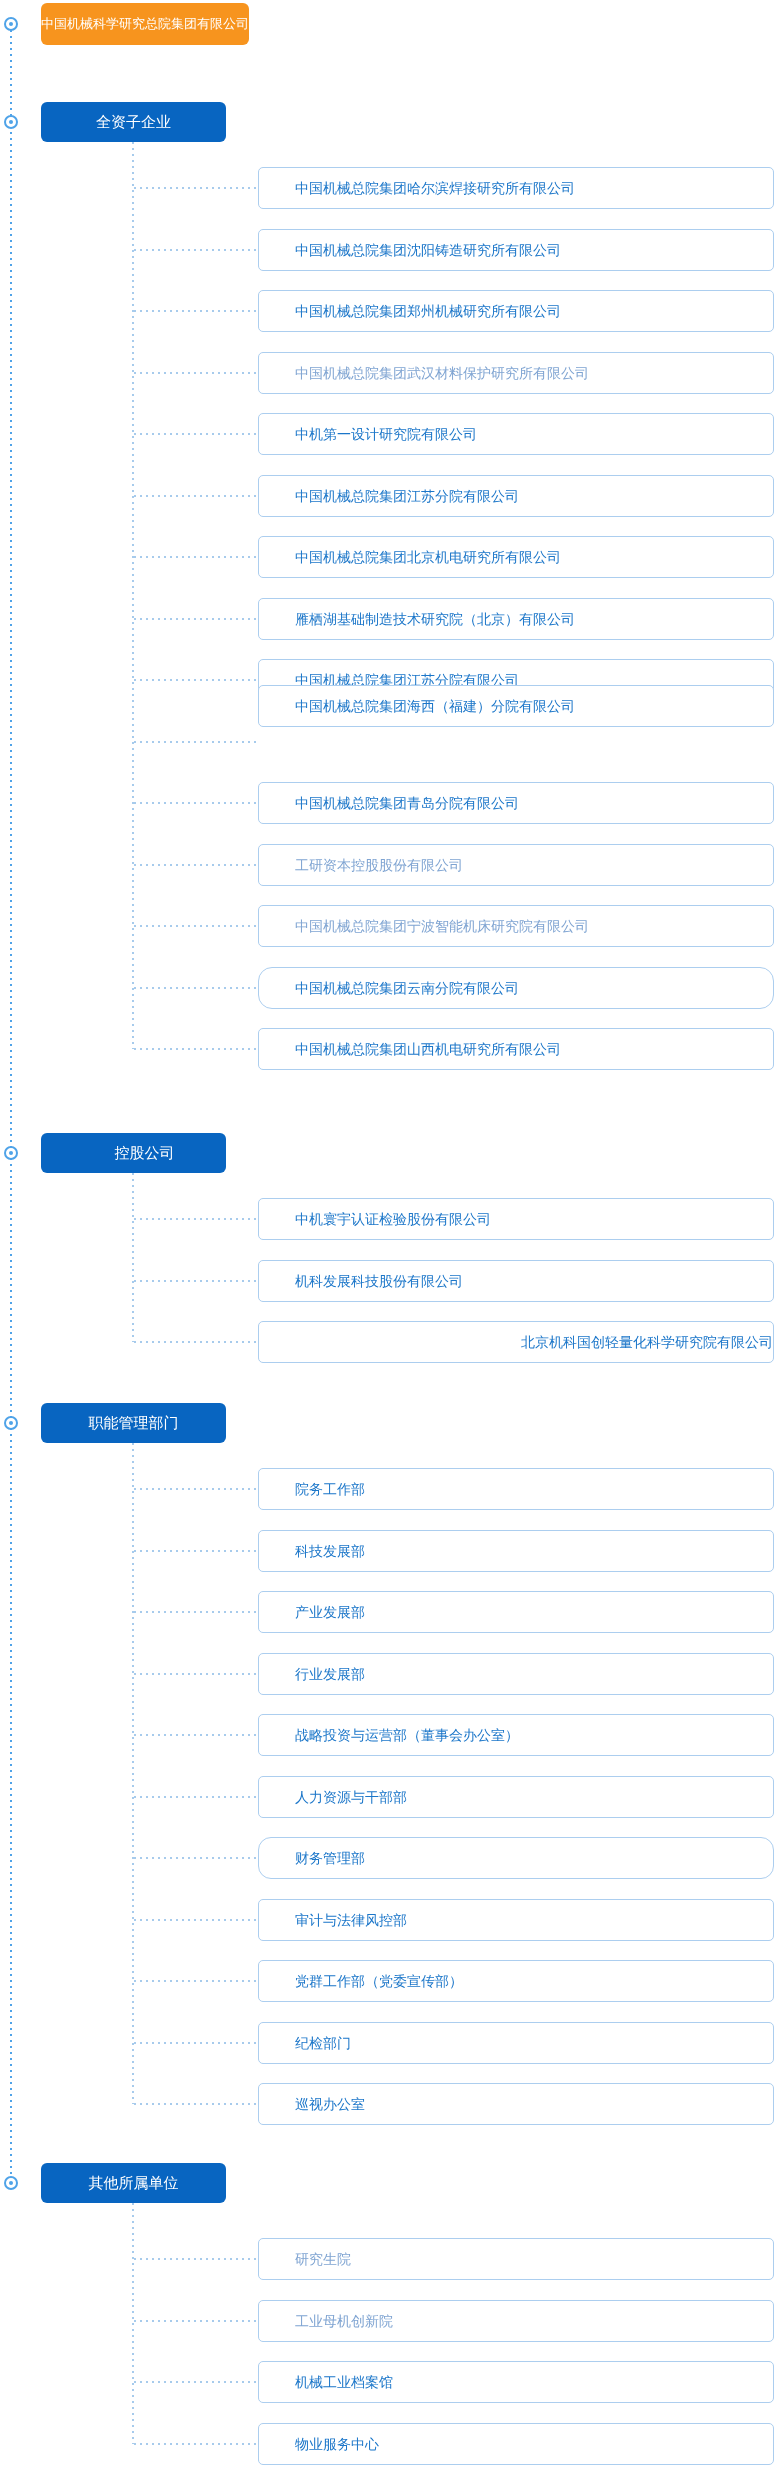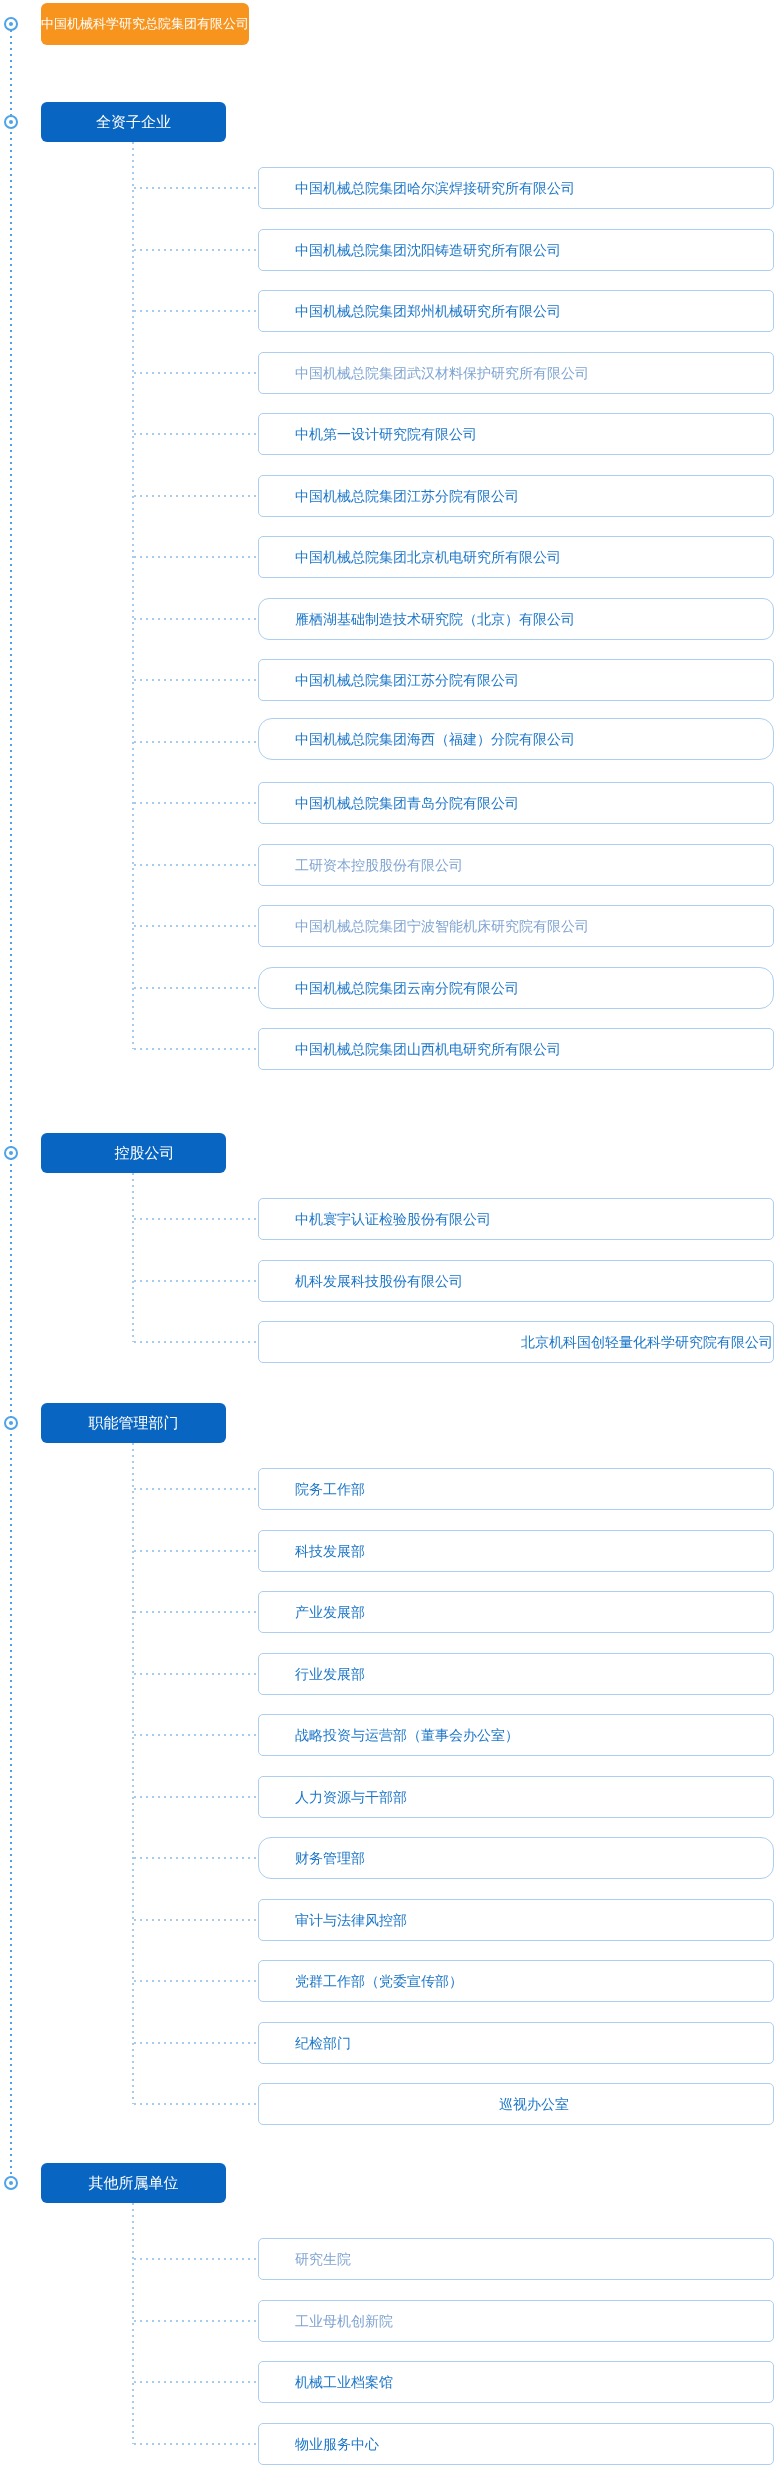--- a/index.html
+++ b/index.html
@@ -72,25 +72,25 @@
       <div class="item-box" style="top: 290px;">中国机械总院集团郑州机械研究所有限公司</div>
       <div class="connector-h" style="top: 372px;"></div>
       <div class="item-box muted" style="top: 352px;">中国机械总院集团武汉材料保护研究所有限公司</div>
       <div class="connector-h" style="top: 433px;"></div>
       <div class="item-box" style="top: 413px;">中机第一设计研究院有限公司</div>
       <div class="connector-h" style="top: 495px;"></div>
       <div class="item-box" style="top: 475px;">中国机械总院集团江苏分院有限公司</div>
       <div class="connector-h" style="top: 556px;"></div>
       <div class="item-box" style="top: 536px;">中国机械总院集团北京机电研究所有限公司</div>
       <div class="connector-h" style="top: 618px;"></div>
-      <div class="item-box" style="top: 598px; border-radius: 11px;">雁栖湖基础制造技术研究院（北京）有限公司</div>
+      <div class="item-box" style="top: 598px;">雁栖湖基础制造技术研究院（北京）有限公司</div>
       <div class="connector-h" style="top: 679px;"></div>
       <div class="item-box" style="top: 659px;">中国机械总院集团江苏分院有限公司</div>
       <div class="connector-h" style="top: 741px;"></div>
-      <div class="item-box" style="top: 718px; border-radius: 14px;">中国机械总院集团海西（福建）分院有限公司</div>
+      <div class="item-box" style="top: 685px;">中国机械总院集团海西（福建）分院有限公司</div>
       <div class="connector-h" style="top: 802px;"></div>
       <div class="item-box" style="top: 782px;">中国机械总院集团青岛分院有限公司</div>
       <div class="connector-h" style="top: 864px;"></div>
       <div class="item-box muted" style="top: 844px;">工研资本控股股份有限公司</div>
       <div class="connector-h" style="top: 925px;"></div>
       <div class="item-box muted" style="top: 905px;">中国机械总院集团宁波智能机床研究院有限公司</div>
       <div class="connector-h" style="top: 987px;"></div>
       <div class="item-box" style="top: 967px; border-radius: 14px;">中国机械总院集团云南分院有限公司</div>
       <div class="connector-h" style="top: 1048px;"></div>
       <div class="item-box" style="top: 1028px;">中国机械总院集团山西机电研究所有限公司</div>
@@ -120,21 +120,21 @@
       <div class="item-box" style="top: 1776px;">人力资源与干部部</div>
       <div class="connector-h" style="top: 1857px;"></div>
       <div class="item-box" style="top: 1837px; border-radius: 13px;">财务管理部</div>
       <div class="connector-h" style="top: 1919px;"></div>
       <div class="item-box" style="top: 1899px;">审计与法律风控部</div>
       <div class="connector-h" style="top: 1980px;"></div>
       <div class="item-box" style="top: 1960px;">党群工作部（党委宣传部）</div>
       <div class="connector-h" style="top: 2042px;"></div>
       <div class="item-box" style="top: 2022px;">纪检部门</div>
       <div class="connector-h" style="top: 2103px;"></div>
-      <div class="item-box" style="top: 2083px; text-align: center;">巡视办公室</div>
+      <div class="item-box" style="top: 2083px;">巡视办公室</div>
       <div class="bullet" style="top: 2176px;"></div>
       <div class="section-header" style="top: 2163px;">其他所属单位</div>
       <div class="branch-v" style="top: 2203px; height: 241px;"></div>
       <div class="connector-h" style="top: 2258px;"></div>
       <div class="item-box muted" style="top: 2238px;">研究生院</div>
       <div class="connector-h" style="top: 2320px;"></div>
       <div class="item-box muted" style="top: 2300px;">工业母机创新院</div>
       <div class="connector-h" style="top: 2381px;"></div>
       <div class="item-box" style="top: 2361px;">机械工业档案馆</div>
       <div class="connector-h" style="top: 2443px;"></div>

